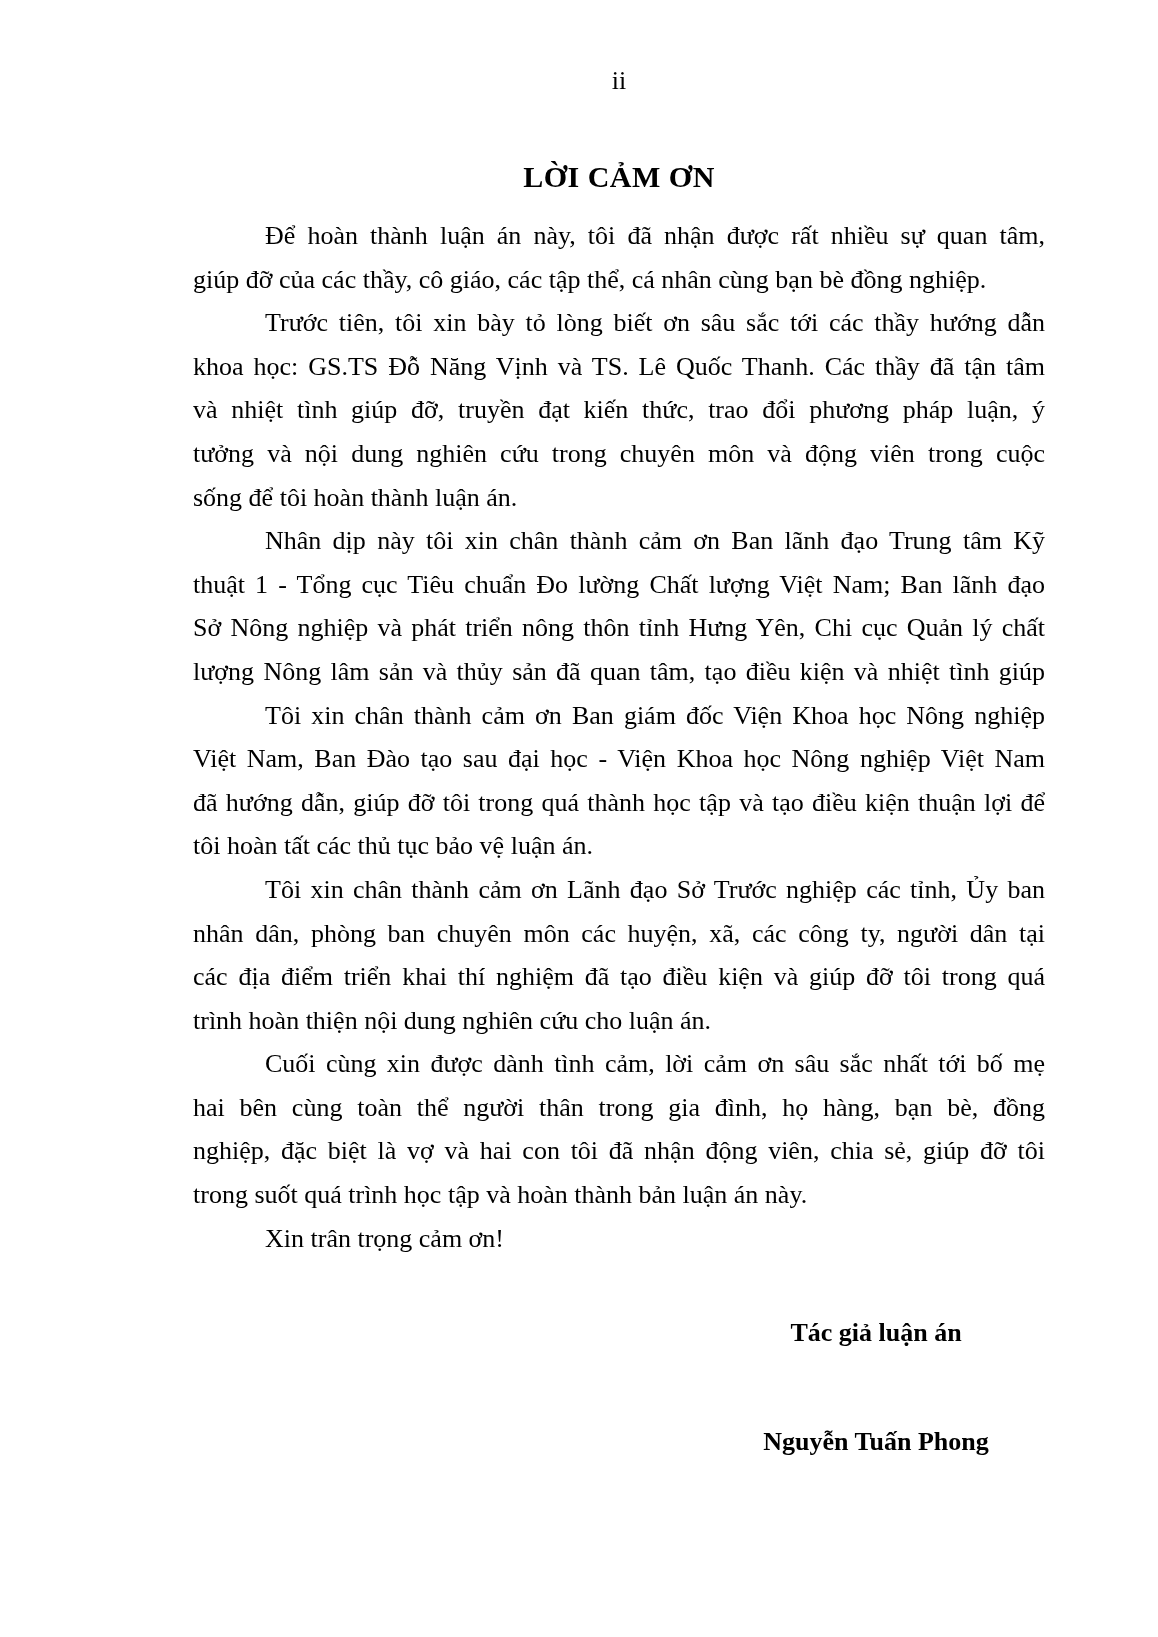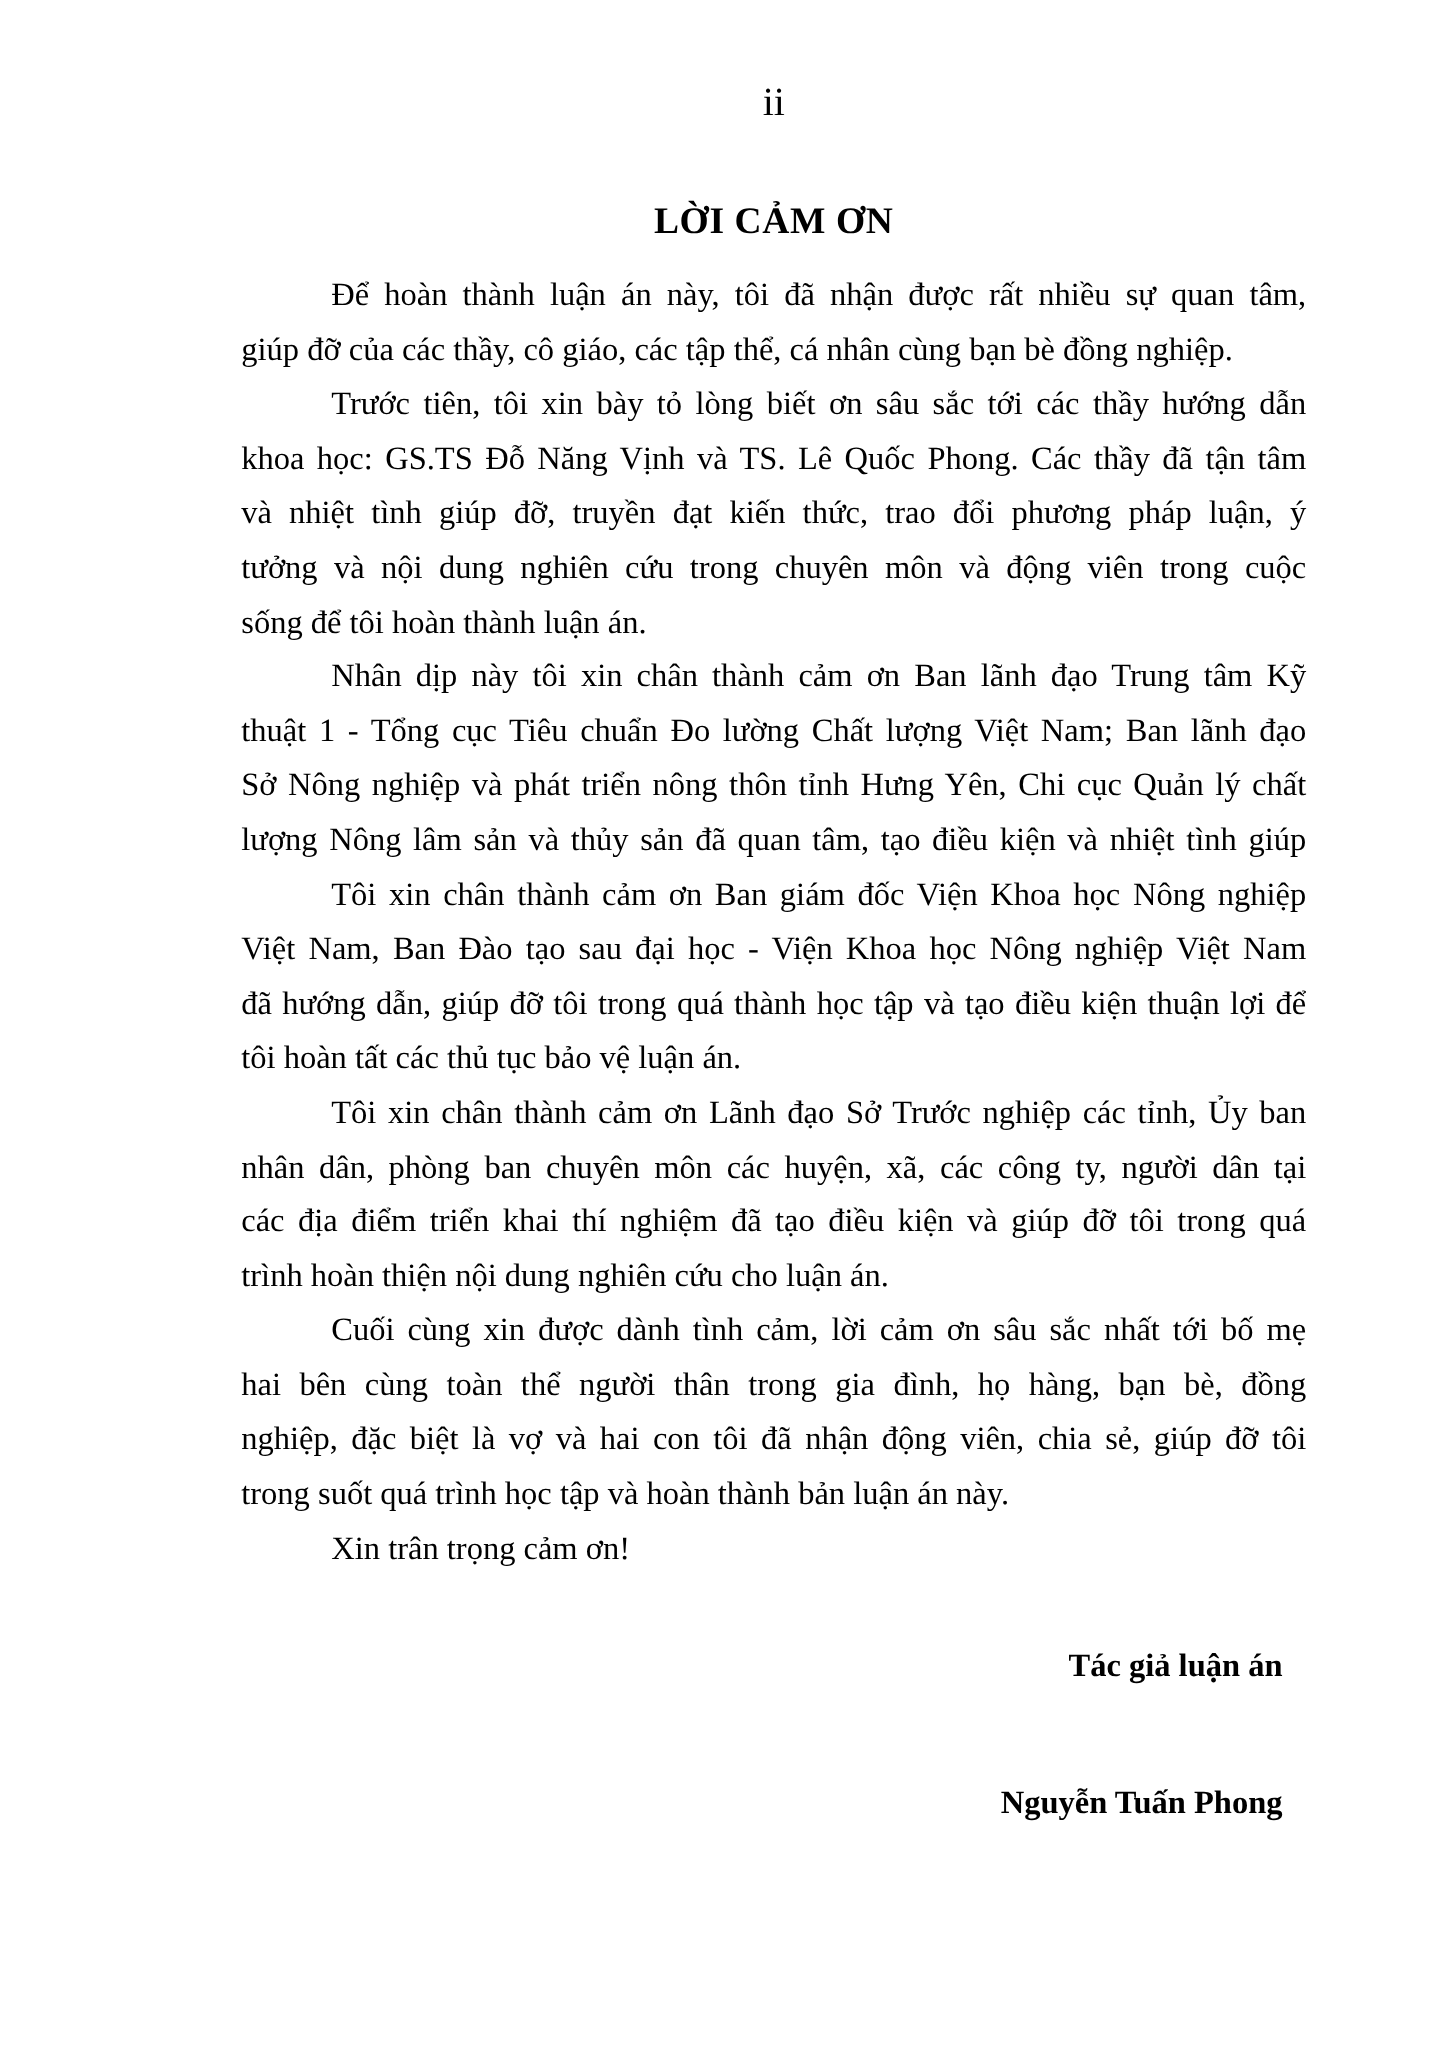--- a/index.html
+++ b/index.html
@@ -7,62 +7,62 @@
     width: 1158px; height: 1637px;
     background: #ffffff;
     font-family: "Liberation Serif", "DejaVu Serif", serif;
     color: #000000;
     position: relative;
     overflow: hidden;
   }
   .page { position: absolute; inset: 0; }
   .page-number {
     position: absolute; top: 66px; left: 193px; width: 852px;
-    text-align: center; font-size: 32px; line-height: 30px;
+    text-align: center; font-size: 26px; line-height: 30px;
   }
   .title {
     position: absolute; top: 158px; left: 193px; width: 852px; margin: 0;
     text-align: center; font-size: 30px; font-weight: bold; line-height: 38px;
     letter-spacing: 0.5px;
   }
   .body-text {
     position: absolute; top: 214px; left: 193px; width: 852px;
     font-size: 26px;
   }
   .paragraph { margin: 0; padding: 0; }
   .line {
     line-height: 43.6px; height: 43.6px;
     text-align: justify;
     overflow: visible;
   }
   .line.fill { text-align-last: justify; }
   .line.first { padding-left: 72px; }
   .signature {
     position: absolute; top: 1311px; left: 726px; width: 300px;
-    text-align: right; font-weight: bold; font-size: 26px;
+    text-align: center; font-weight: bold; font-size: 26px;
   }
   .sig-role { line-height: 44px; }
   .sig-name { line-height: 44px; margin-top: 65px; }
 </style>
 </head>
 <body>
 
 <div class="page">
   <div class="page-number">ii</div>
 
   <h1 class="title">LỜI CẢM ƠN</h1>
 
   <div class="body-text">
       <div class="paragraph">
         <div class="line first fill">Để hoàn thành luận án này, tôi đã nhận được rất nhiều sự quan tâm,</div>
         <div class="line">giúp đỡ của các thầy, cô giáo, các tập thể, cá nhân cùng bạn bè đồng nghiệp.</div>
       </div>
       <div class="paragraph">
         <div class="line first fill">Trước tiên, tôi xin bày tỏ lòng biết ơn sâu sắc tới các thầy hướng dẫn</div>
-        <div class="line fill">khoa học: GS.TS Đỗ Năng Vịnh và TS. Lê Quốc Phong. Các thầy đã tận tâm</div>
+        <div class="line fill">khoa học: GS.TS Đỗ Năng Vịnh và TS. Lê Quốc Thanh. Các thầy đã tận tâm</div>
         <div class="line fill">và nhiệt tình giúp đỡ, truyền đạt kiến thức, trao đổi phương pháp luận, ý</div>
         <div class="line fill">tưởng và nội dung nghiên cứu trong chuyên môn và động viên trong cuộc</div>
         <div class="line">sống để tôi hoàn thành luận án.</div>
       </div>
       <div class="paragraph">
         <div class="line first fill">Nhân dịp này tôi xin chân thành cảm ơn Ban lãnh đạo Trung tâm Kỹ</div>
         <div class="line fill">thuật 1 - Tổng cục Tiêu chuẩn Đo lường Chất lượng Việt Nam; Ban lãnh đạo</div>
         <div class="line fill">Sở Nông nghiệp và phát triển nông thôn tỉnh Hưng Yên, Chi cục Quản lý chất</div>
         <div class="line fill">lượng Nông lâm sản và thủy sản đã quan tâm, tạo điều kiện và nhiệt tình giúp</div>
       </div>

